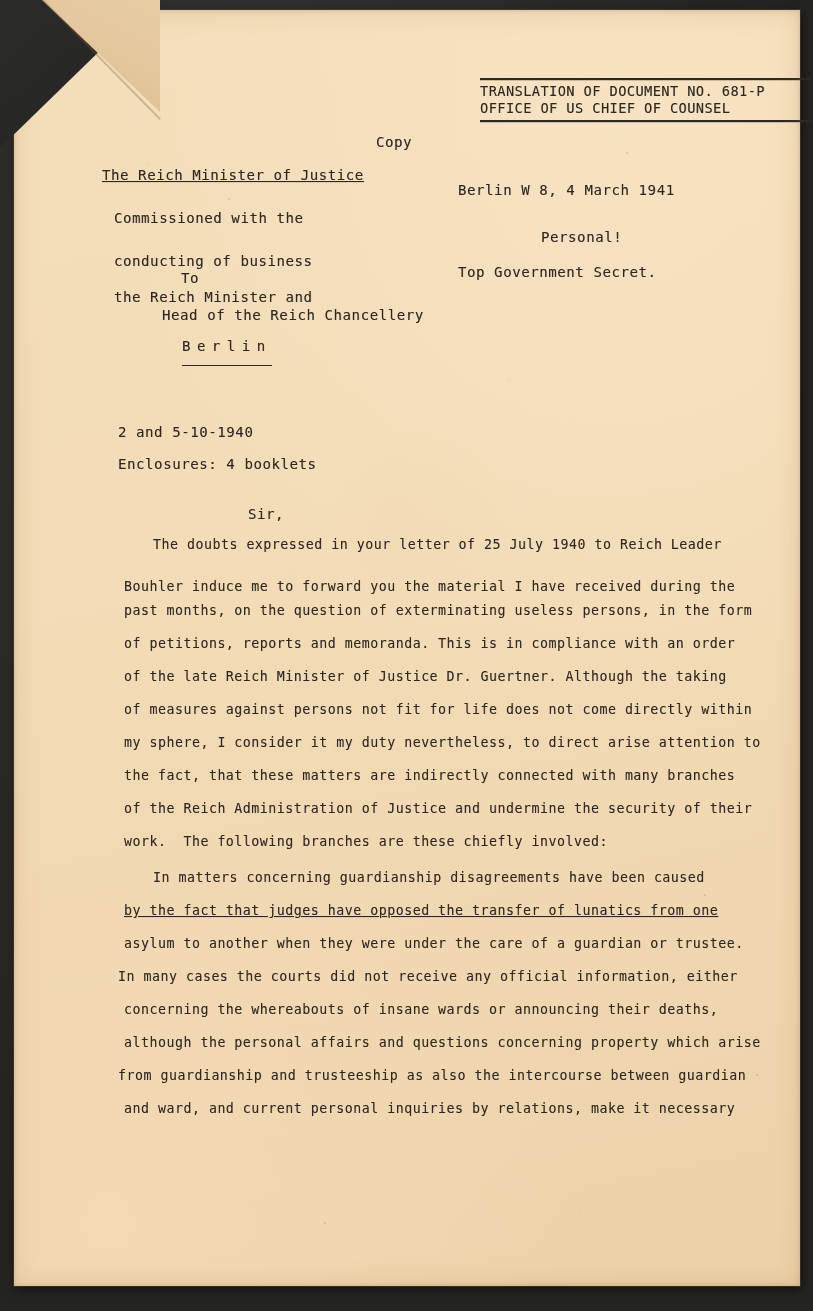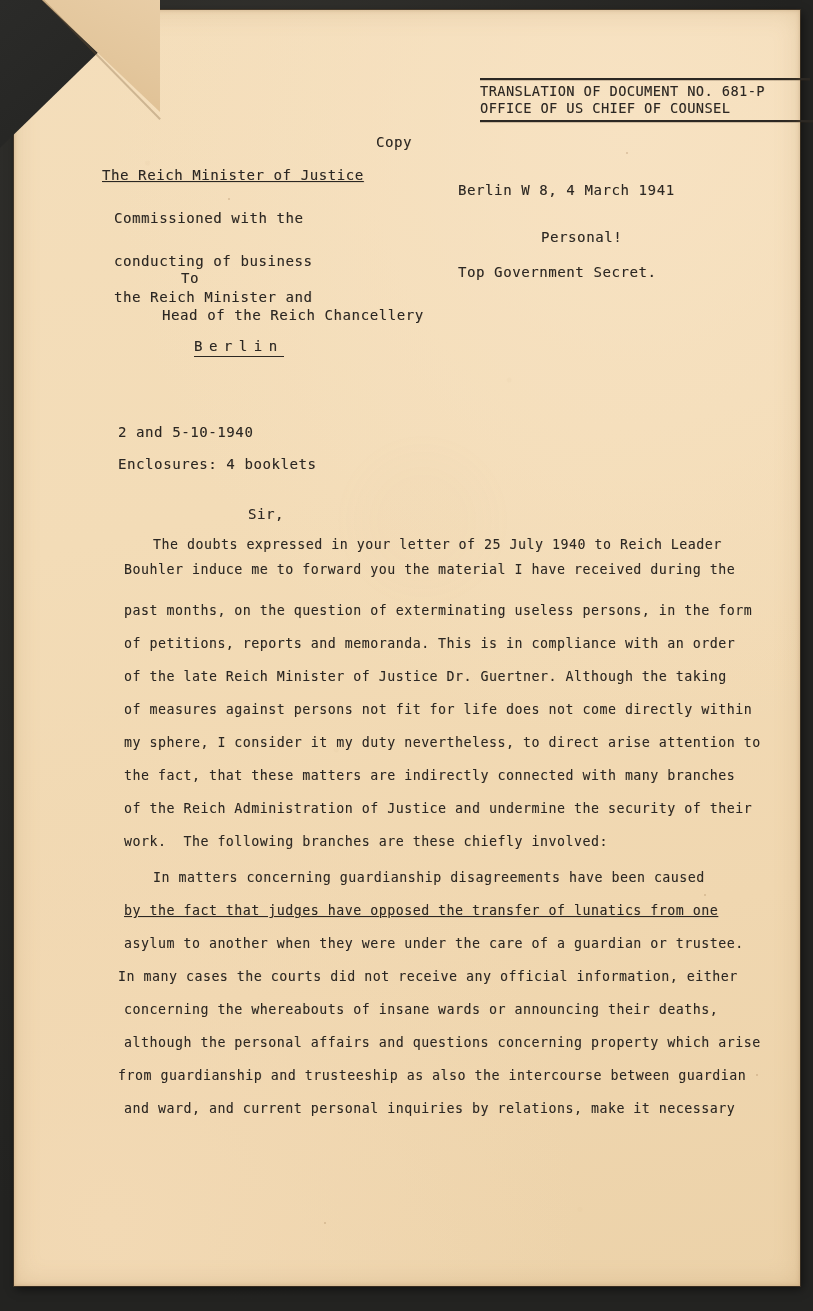--- a/index.html
+++ b/index.html
@@ -123,22 +123,21 @@
     letter-spacing: 0.45px;
     white-space: pre;
     line-height: 17px;
     text-shadow: 0.35px 0.35px 0 rgba(60,45,30,0.32);
   }
 
   
   #place-berlin {
     letter-spacing: 6.5px;
     border-bottom: 1.6px solid #2c2823;
-    padding-bottom: 2px;
-    margin-left: 12px;
+    padding-bottom: 11px;
   }
 
   
   .body-line {
     position: absolute;
     left: 110px;
     color: #2b2723;
     font-size: 13.2px;
     letter-spacing: 0.55px;
     white-space: pre;
@@ -192,21 +191,21 @@
   <div class="ink" style="left:100px; top:297px;margin-left:48px;">Head of the Reich Chancellery</div>
   <div class="ink" id="place-berlin" style="left:168px; top:328px;">Berlin</div>
 
   <div class="ink" style="left:104px; top:414px;">2 and 5-10-1940</div>
   <div class="ink" style="left:104px; top:446px;">Enclosures: 4 booklets</div>
 
   <div class="ink" style="left:234px; top:496px;">Sir,</div>
 
   <div>
     <div class="body-line" style="top:527px; left:139px;">The doubts expressed in your letter of 25 July 1940 to Reich Leader</div>
-    <div class="body-line" style="top:552px;">Bouhler induce me to forward you the material I have received during the</div>
+    <div class="body-line" style="top:569px;">Bouhler induce me to forward you the material I have received during the</div>
     <div class="body-line" style="top:593px;">past months, on the question of exterminating useless persons, in the form</div>
     <div class="body-line" style="top:626px;">of petitions, reports and memoranda. This is in compliance with an order</div>
     <div class="body-line" style="top:659px;">of the late Reich Minister of Justice Dr. Guertner. Although the taking</div>
     <div class="body-line" style="top:692px;">of measures against persons not fit for life does not come directly within</div>
     <div class="body-line" style="top:725px;">my sphere, I consider it my duty nevertheless, to direct arise attention to</div>
     <div class="body-line" style="top:758px;">the fact, that these matters are indirectly connected with many branches</div>
     <div class="body-line" style="top:791px;">of the Reich Administration of Justice and undermine the security of their</div>
     <div class="body-line" style="top:824px;">work.  The following branches are these chiefly involved:</div>
   </div>
 

